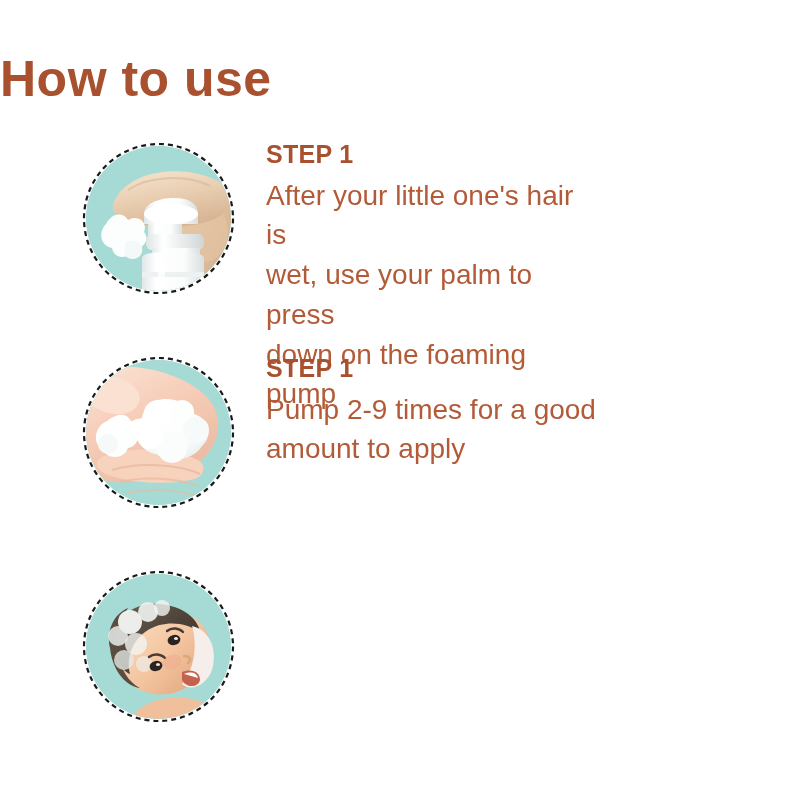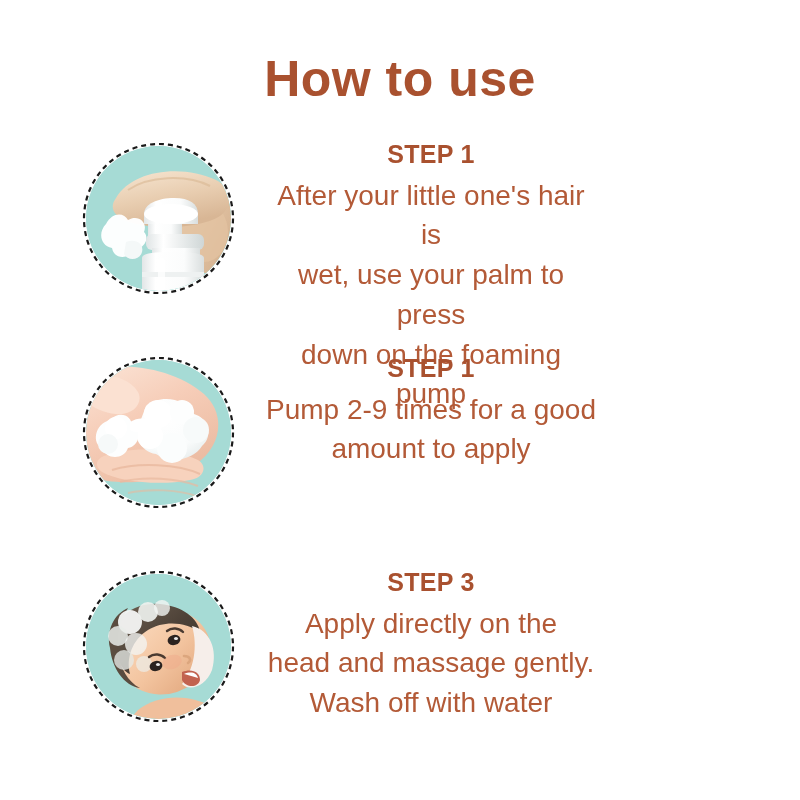--- a/index.html
+++ b/index.html
@@ -23,35 +23,33 @@
     height: 800px;
     background: #ffffff;
   }
 
   
   .title {
     position: absolute;
     left: 0;
     top: 52px;
     width: 800px;
-    text-align: center;
     font-size: 50px;
     font-weight: bold;
     letter-spacing: 0.5px;
     color: #a9512f;
     line-height: 1.1;
   }
 
   
   .steps {
     position: absolute;
     left: 0;
     top: 140px;
     width: 800px;
-    text-align: center;
   }
   .step {
     position: relative;
     height: 214px;
   }
 
   
   .media {
     position: absolute;
     left: 86px;
@@ -292,22 +290,16 @@
               <path d="M98 100 C105 97 111 99 112 104 C106 102 102 101 98 100 Z" fill="#ffffff"></path>
 
               <ellipse cx="86" cy="88" rx="10" ry="7" transform="rotate(-18 86 88)" fill="#f0a98a" opacity="0.45"></ellipse>
             </g>
           </svg>
         </div>
         <svg class="ring" width="153" height="153" viewBox="0 0 153 153">
           <circle cx="76.5" cy="76.5" r="74.5" fill="none" stroke="#1a1a1a" stroke-width="2.2" stroke-dasharray="5 4" stroke-linecap="butt"></circle>
         </svg>
       </div>
-      <div class="text">
-        <div class="step-head">STEP 3</div>
-        <div class="step-body">Apply directly on the
-head and massage gently.
-Wash off with water</div>
-      </div>
     </div>
 
   </div>
 </div>
 
 </body></html>

